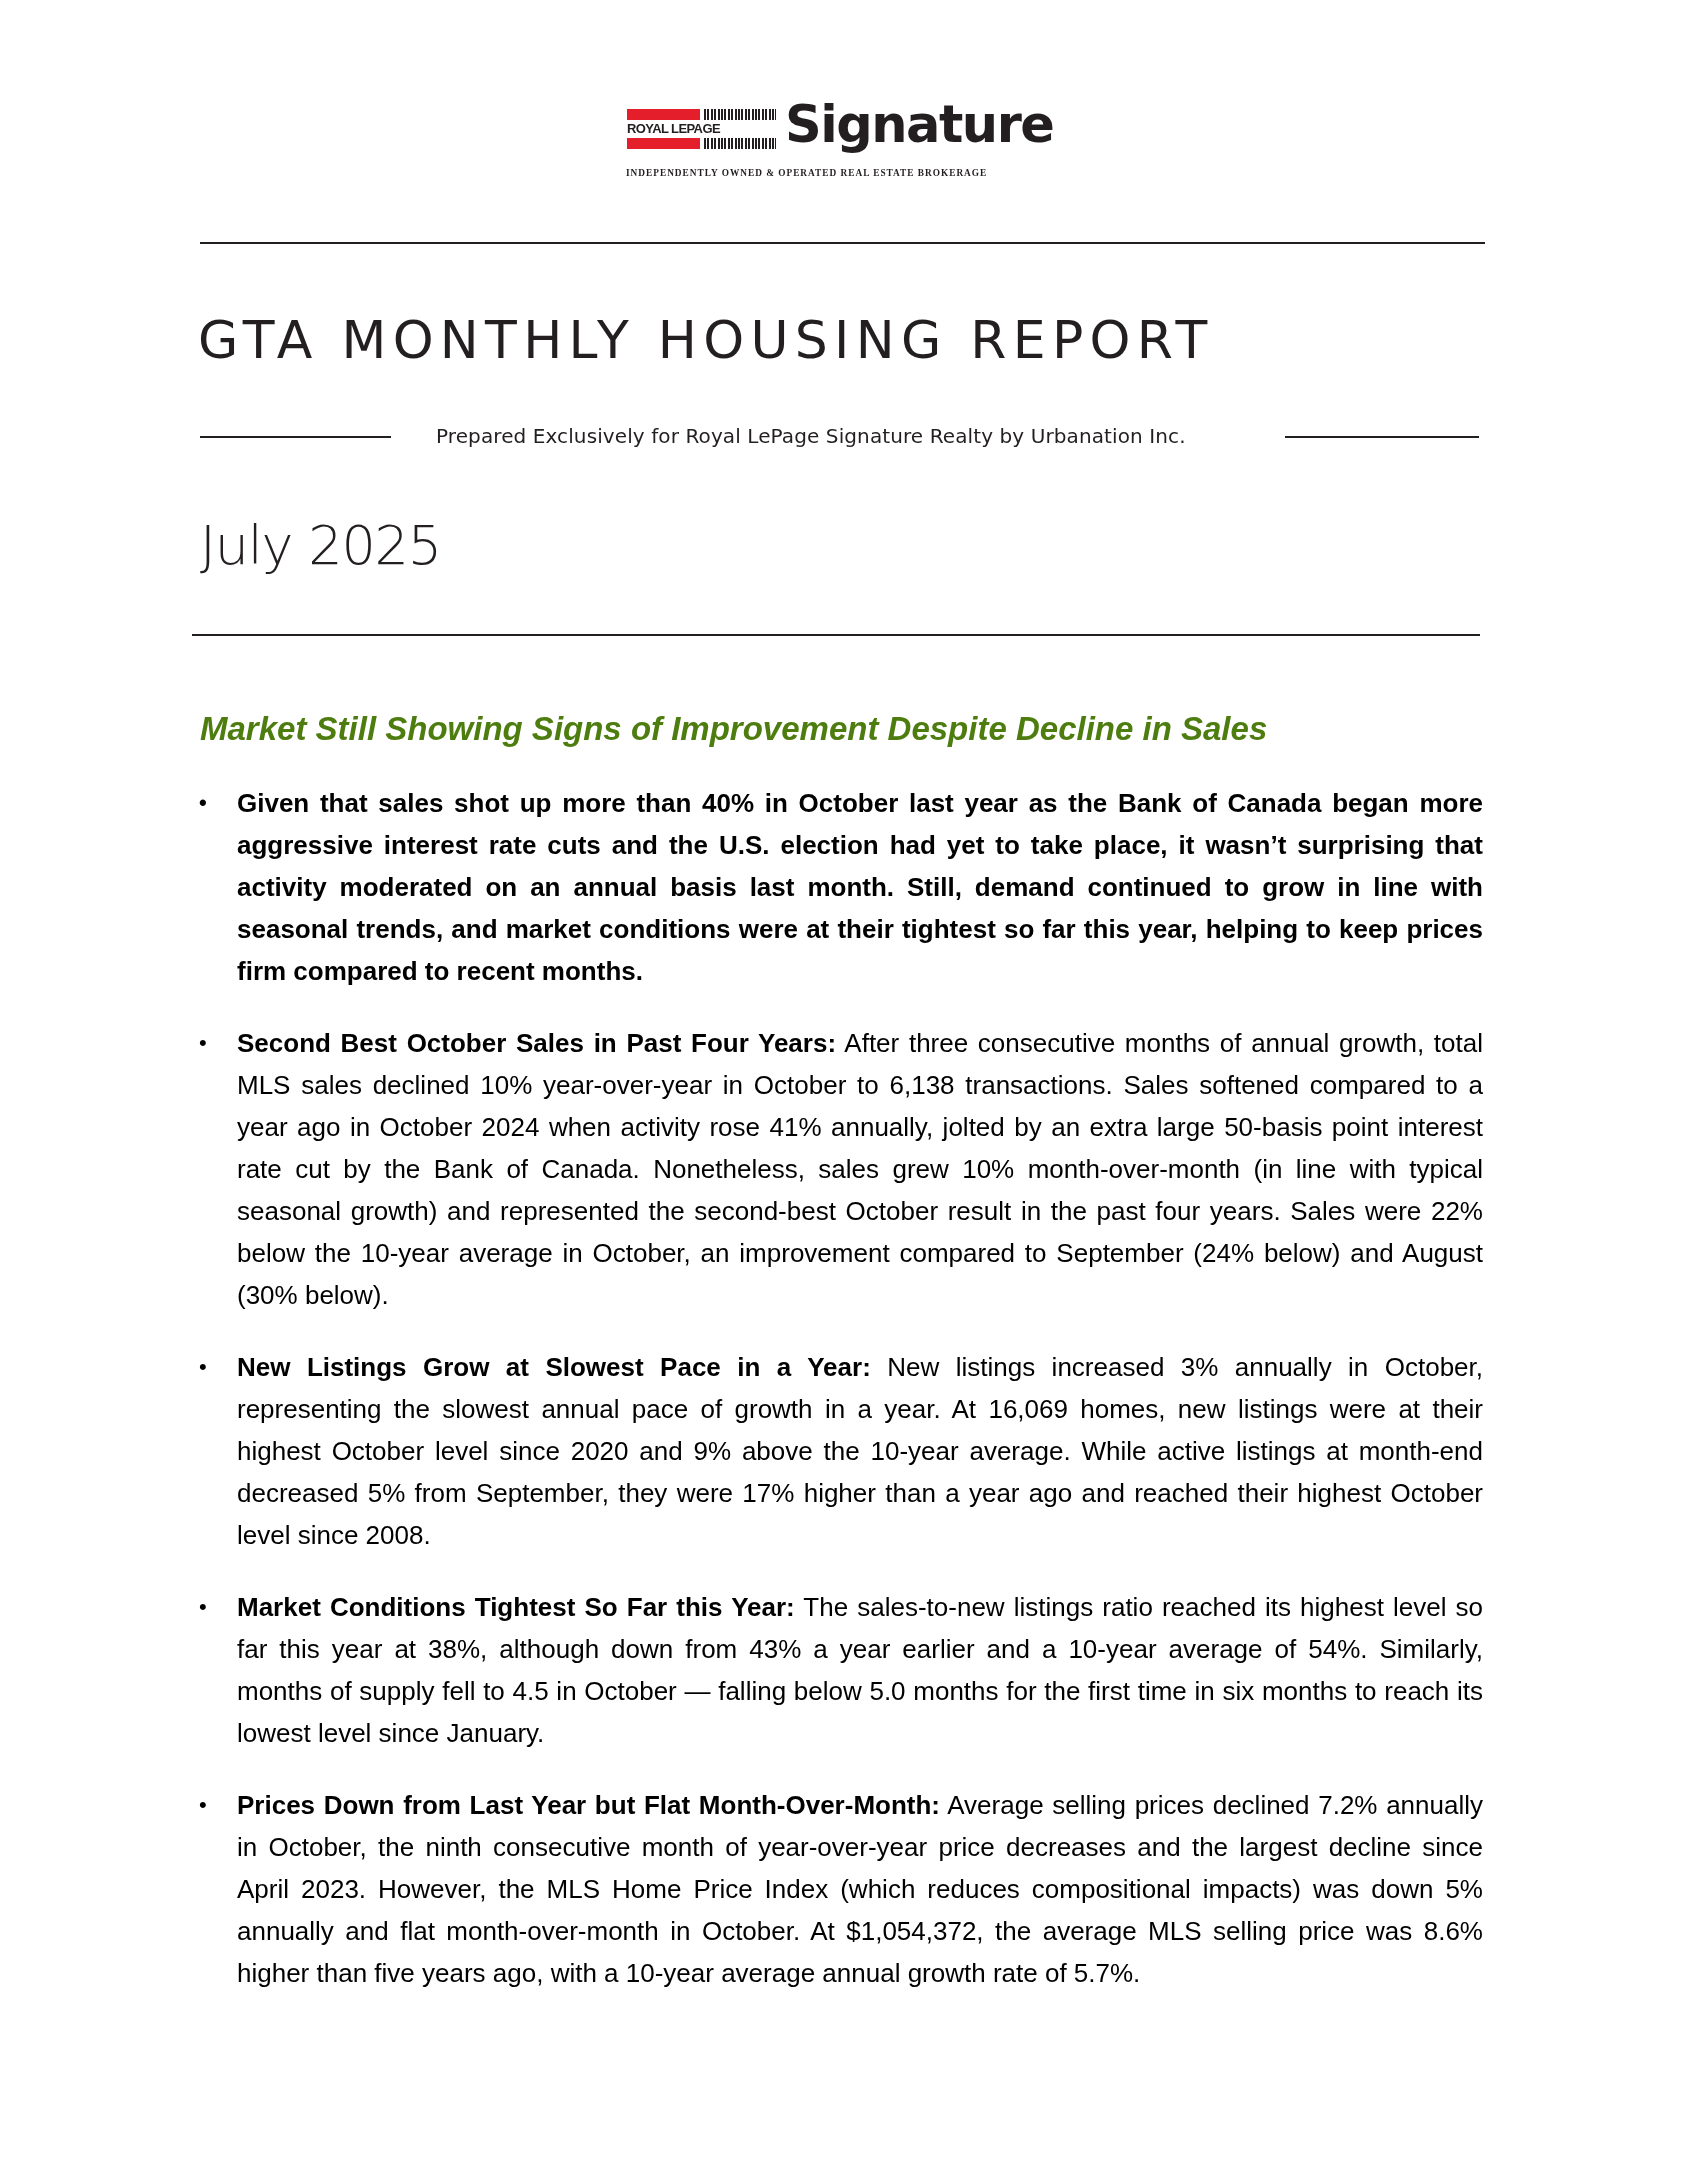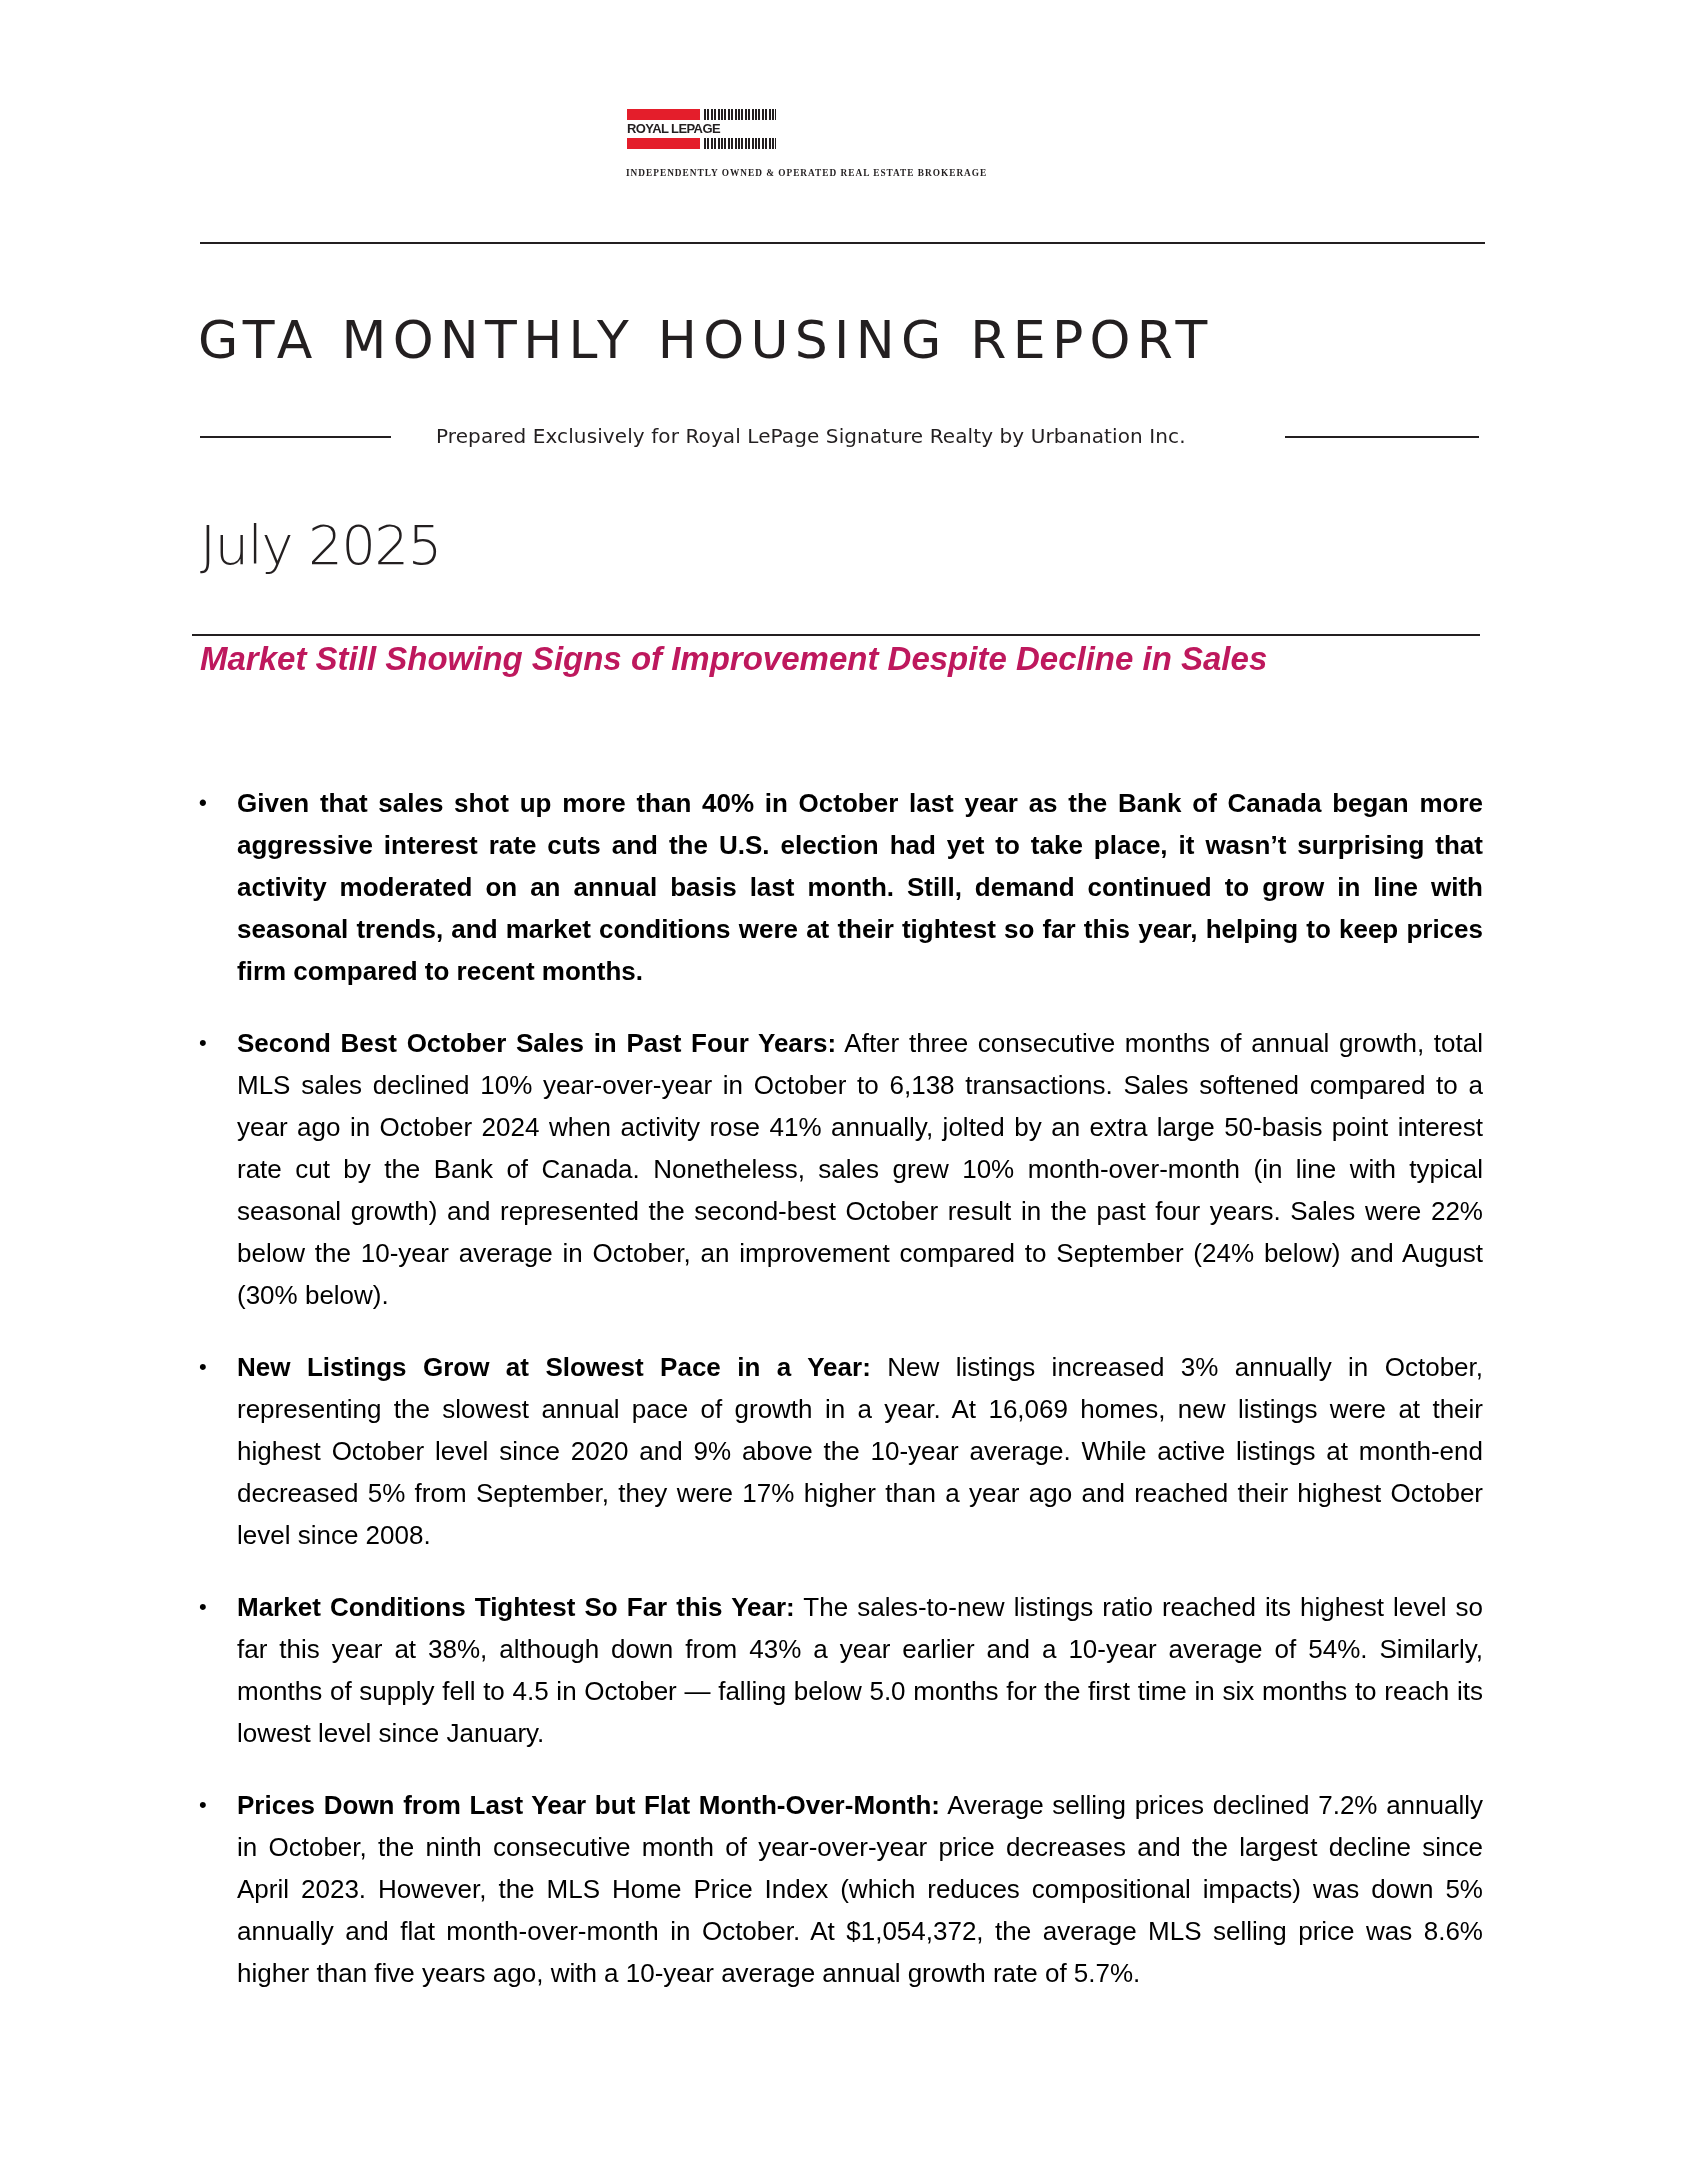--- a/index.html
+++ b/index.html
@@ -27,42 +27,43 @@
 
   .report-title { position: absolute; left: 198px; top: 301px; width: 1287px;
     font-family: "DejaVu Sans", sans-serif; font-weight: 400; font-size: 52px;
     letter-spacing: 6.3px; color: #231f20; white-space: nowrap; line-height: 79px; }
   .prepared { position: absolute; left: 424px; top: 423px; font-family: "DejaVu Sans", sans-serif;
     font-size: 20px; color: #231f20; white-space: nowrap; letter-spacing: 0.1px; line-height: 26px; margin-left: 12px; }
 
   .month { position: absolute; left: 200px; top: 513px; font-family: "DejaVu Sans", sans-serif;
     font-weight: 300; font-size: 54px; color: #231f20; letter-spacing: -1.2px; line-height: 65px; }
 
-  .headline { position: absolute; left: 200px; top: 639px; font-family: "Liberation Sans", sans-serif;
-    font-weight: 700; font-style: italic; font-size: 33px; color: #be185d; white-space: nowrap; line-height: 40px; }
+  .headline { position: absolute; left: 200px; top: 709px; font-family: "Liberation Sans", sans-serif;
+    font-weight: 700; font-style: italic; font-size: 33px; color: #4d7c0f; white-space: nowrap; line-height: 40px; }
 
   .bullets { position: absolute; left: 194px; top: 782px; width: 1289px; margin: 0; padding: 0; list-style: none; }
   .bullet { position: relative; padding-left: 43px; margin: 0 0 30px 0;
     font-family: "Liberation Sans", sans-serif; font-size: 26px; line-height: 42px;
     text-align: justify; color: #000; }
   .bullet .dot { position: absolute; left: 5px; top: 0; font-size: 22px; line-height: 42px; }
   .bullet.all-bold { font-weight: 700; }
   .bullet .lead { font-weight: 700; }
 </style>
 </head>
 <body>
 
 <div class="logo">
   <div class="rlp">
     <div class="bar top"></div>
     <div class="barcode top"></div>
     <div class="word">ROYAL LEPAGE</div>
     <div class="bar bot"></div>
     <div class="barcode bot"></div>
   </div>
+  <div class="signature">Signature</div>
   <div class="tagline">INDEPENDENTLY OWNED &amp; OPERATED REAL ESTATE BROKERAGE</div>
 </div>
 
 <div class="rule" style="left:200px; top:242px; width:1285px;"></div>
 
 <div class="report-title">GTA MONTHLY HOUSING REPORT</div>
 
 <div class="rule" style="left:200px; top:436px; width:191px;"></div>
 <div class="prepared">Prepared Exclusively for Royal LePage Signature Realty by Urbanation Inc.</div>
 <div class="rule" style="left:1285px; top:436px; width:194px;"></div>

